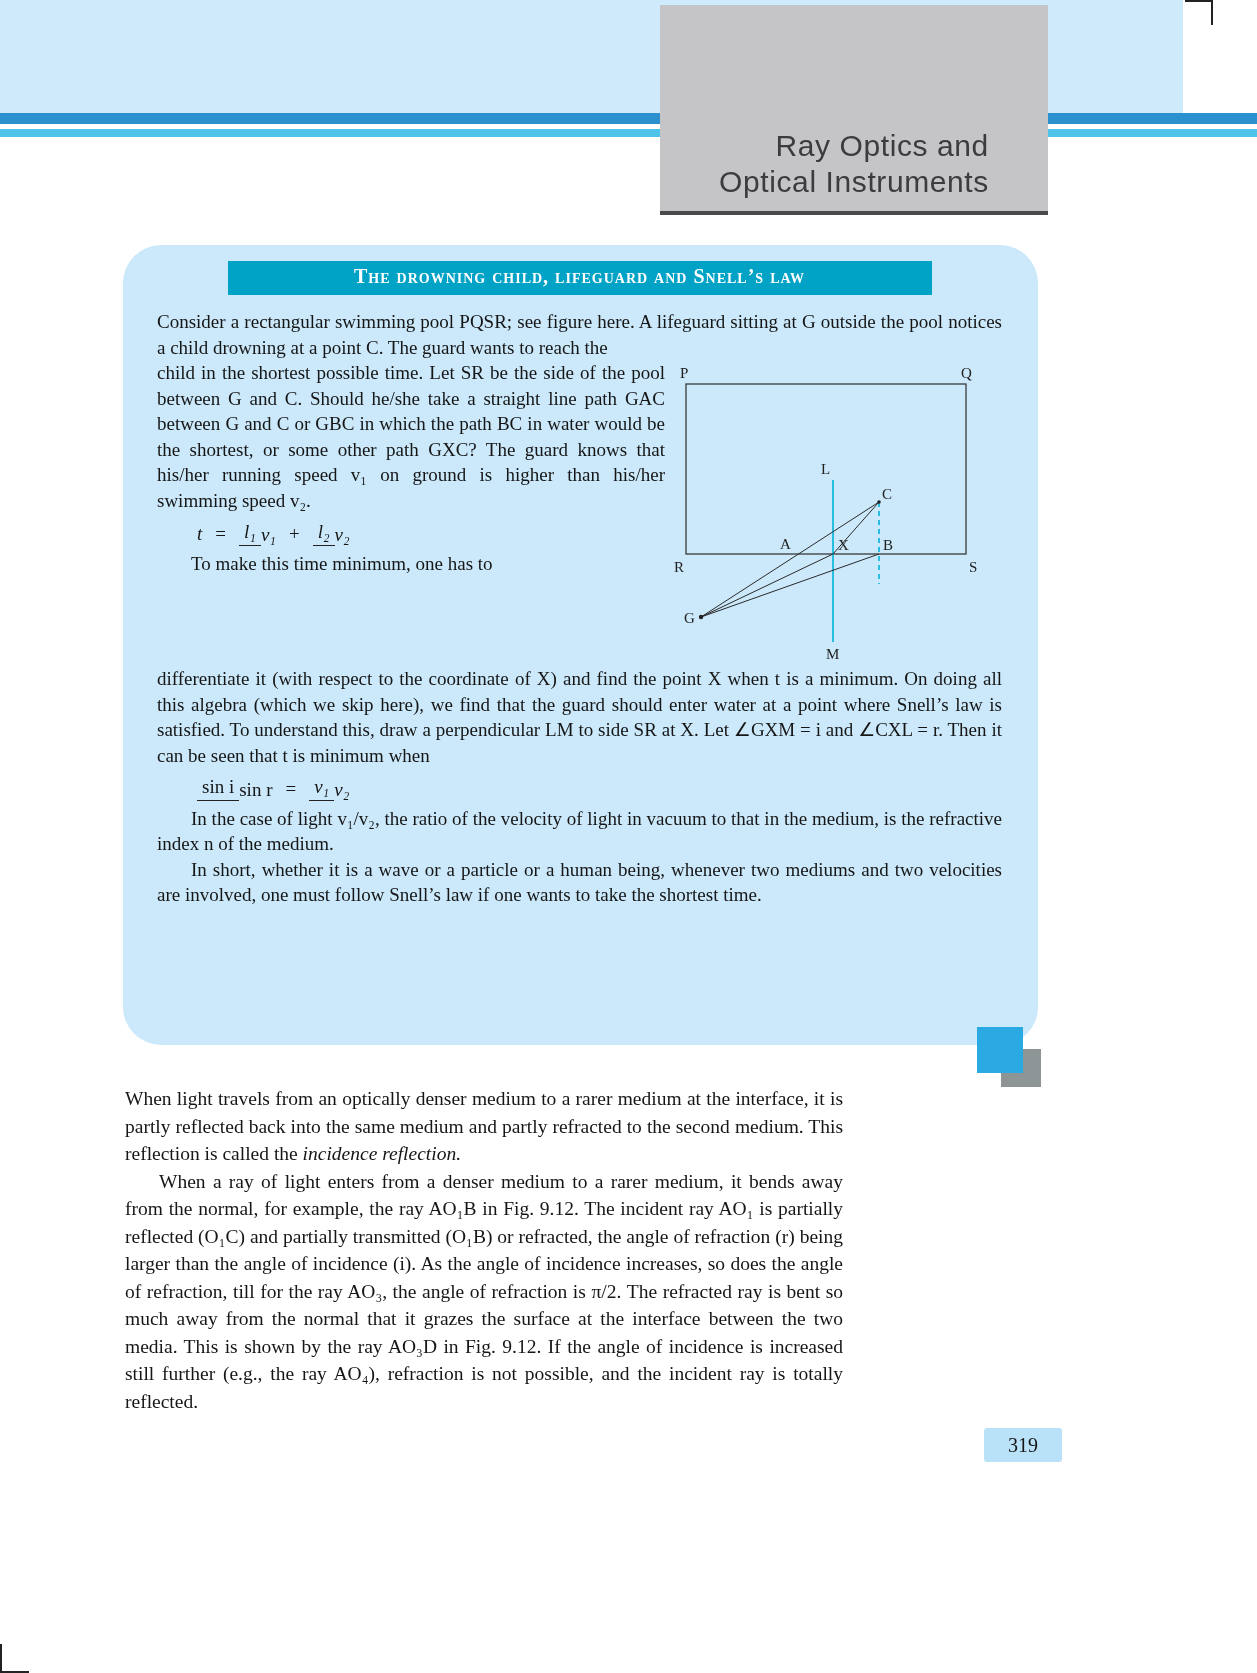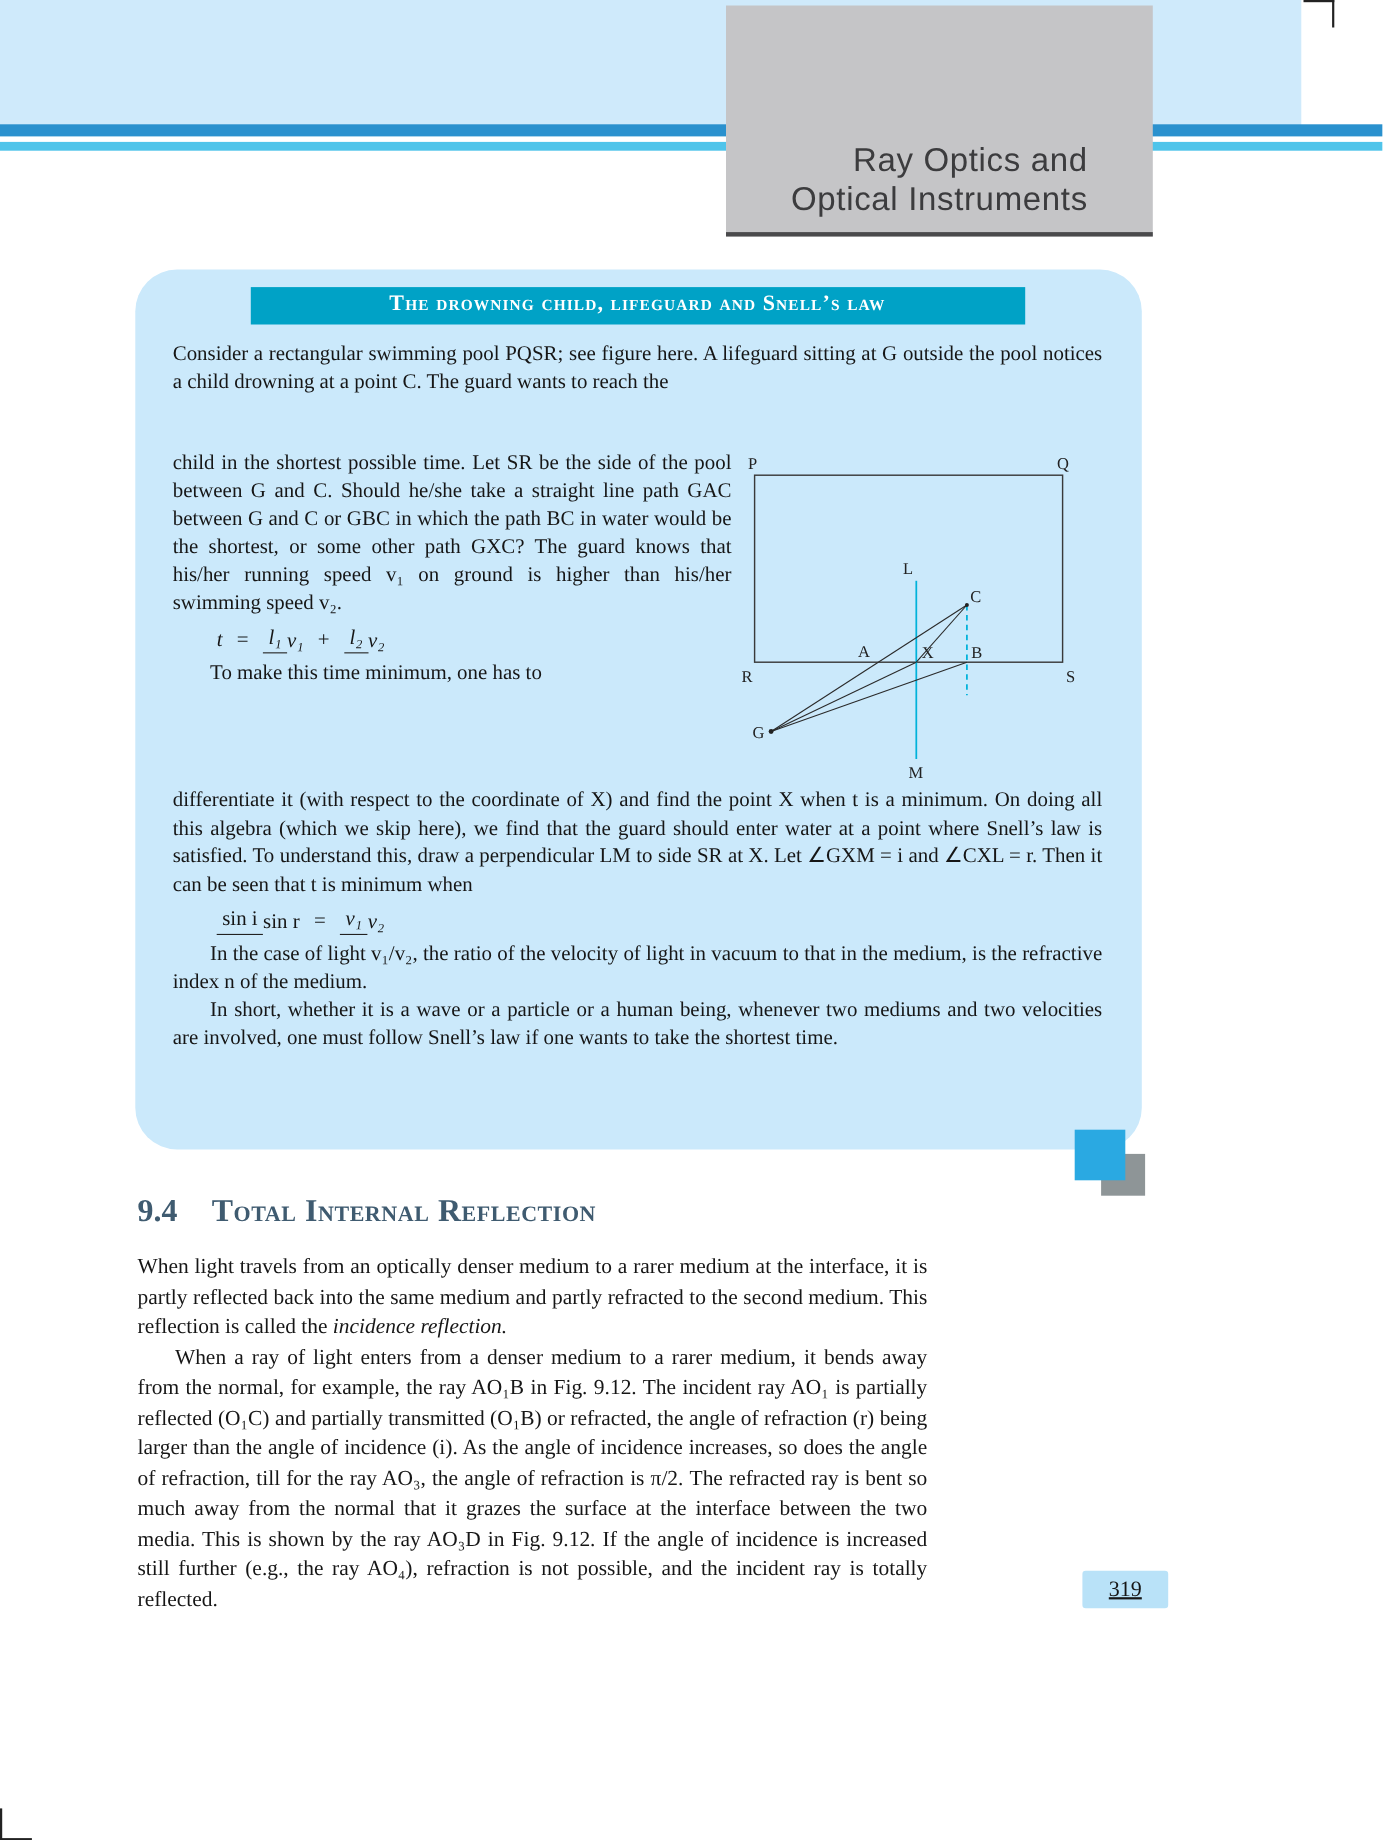--- a/index.html
+++ b/index.html
@@ -34,21 +34,21 @@
     background:#cbe9fb; border-radius:38px; box-sizing:border-box;
     padding:8px 36px 18px 34px;
   }
   .banner {
     width:704px; margin:8px auto 14px auto; background:#00a2c6; color:#ffffff;
     text-align:center; font-variant:small-caps; font-weight:bold; font-size:20px;
     letter-spacing:1px; padding:4px 0 7px 0;
   }
   .bp { margin:0; font-size:19px; line-height:25.5px; text-align:justify; }
   .bp.indent { text-indent:34px; }
-  .two-col { display:flex; justify-content:space-between;margin-top:48px; }
+  .two-col { display:flex; justify-content:space-between; }
   .col-text { width:508px; }
   .fig-wrap { width:334px; margin-top:2px; }
 
   .formula {
     margin:9px 0 5px 40px; display:flex; align-items:center; gap:13px;
     font-size:19px; line-height:1.1;
   }
   .frac { display:inline-flex; flex-direction:row; align-items:center; }
   .frac .num { padding:0 5px 2px 5px; border-bottom:1.4px solid #222; }
   .frac .den { padding-top:2px; }
@@ -71,21 +71,21 @@
   .section-heading { margin:0 0 20px 0; color:#3f5b70; font-size:29px; }
   .sec-num { font-weight:bold; margin-right:24px; }
   .sec-title { font-variant:small-caps; font-weight:bold; letter-spacing:0.5px; }
   .mp { margin:0; font-size:19.5px; line-height:27.5px; text-align:justify; }
   .mp.indent { text-indent:34px; }
   .em { font-style:italic; }
 
   .page-num {
     position:absolute; left:984px; top:1428px; width:78px; height:34px;
     background:#b9e2f8; border-radius:3px; display:flex; align-items:center;
-    justify-content:center; font-size:20px; color:#161616;text-decoration:underline;
+    justify-content:center; font-size:20px; color:#161616;
   }
 </style>
 </head>
 <body>
 
 <div class="page">
 
   <div class="top-band"></div>
   <div class="stripe-dark"></div>
   <div class="stripe-light"></div>
@@ -171,24 +171,20 @@
     </div>
 
     <p class="bp indent">In the case of light v₁/v₂, the ratio of the velocity of light in vacuum to that in the medium, is the refractive index n of the medium.</p>
     <p class="bp indent">In short, whether it is a wave or a particle or a human being, whenever two mediums and two velocities are involved, one must follow Snell’s law if one wants to take the shortest time.</p>
   </div>
 
   <div class="sq-gray"></div>
   <div class="sq-blue"></div>
 
   <div class="main-content">
-    <h2 class="section-heading">
-      <span class="sec-num">9.4</span>
-      <span class="sec-title">Total Internal Reflection</span>
-    </h2>
     <p class="mp">
       <span>When light travels from an optically denser medium to a rarer medium at the interface, it is partly reflected back into the same medium and partly refracted to the second medium. This reflection is called the </span><span class="em">incidence reflection.</span>
     </p>
     <p class="mp indent">When a ray of light enters from a denser medium to a rarer medium, it bends away from the normal, for example, the ray AO₁B in Fig. 9.12. The incident ray AO₁ is partially reflected (O₁C) and partially transmitted (O₁B) or refracted, the angle of refraction (r) being larger than the angle of incidence (i). As the angle of incidence increases, so does the angle of refraction, till for the ray AO₃, the angle of refraction is π/2. The refracted ray is bent so much away from the normal that it grazes the surface at the interface between the two media. This is shown by the ray AO₃D in Fig. 9.12. If the angle of incidence is increased still further (e.g., the ray AO₄), refraction is not possible, and the incident ray is totally reflected.</p>
   </div>
 
   <div class="page-num">319</div>
 
 </div>
 

